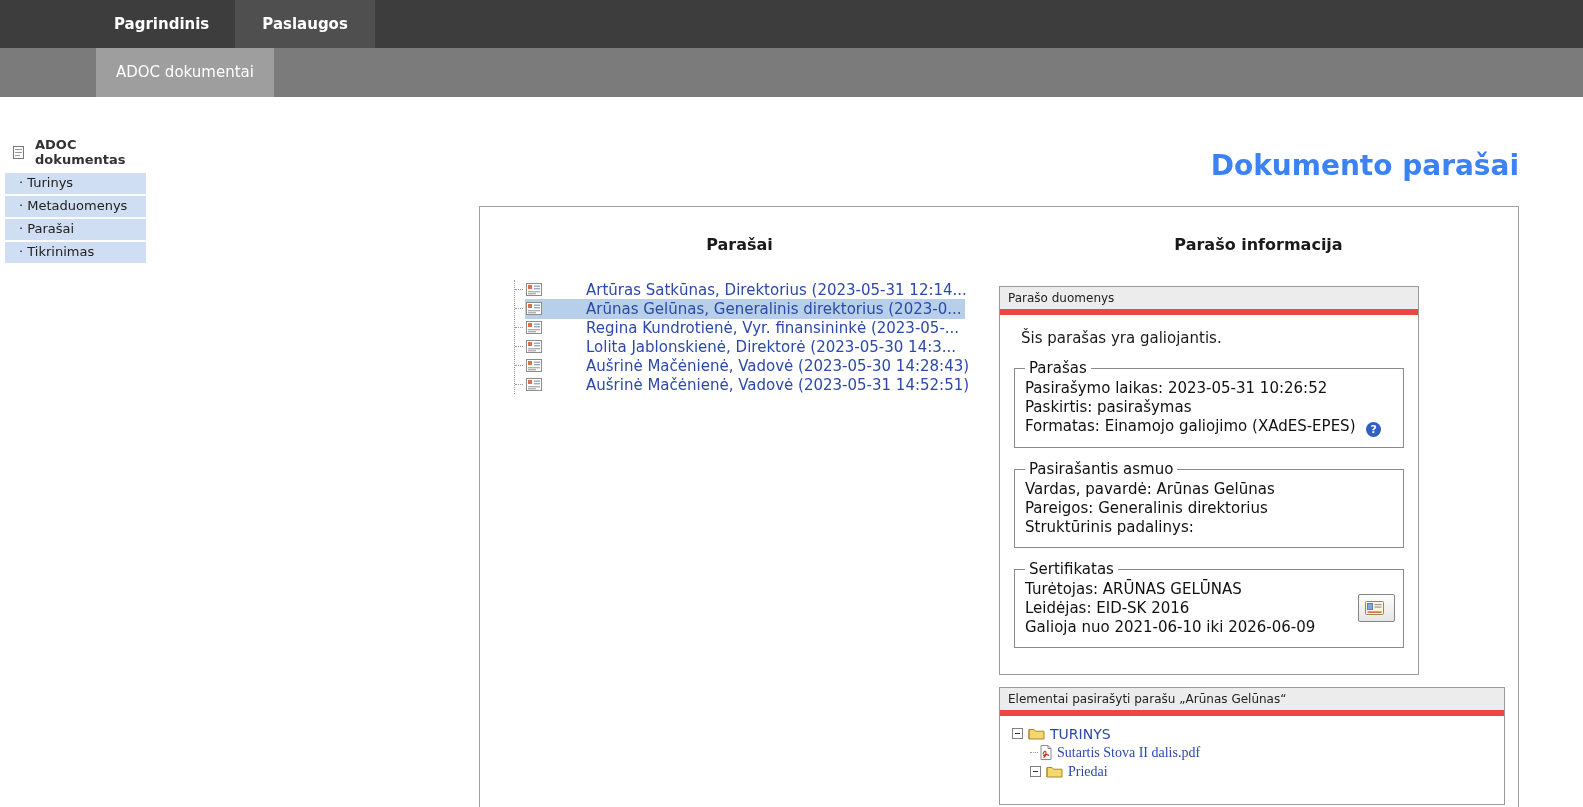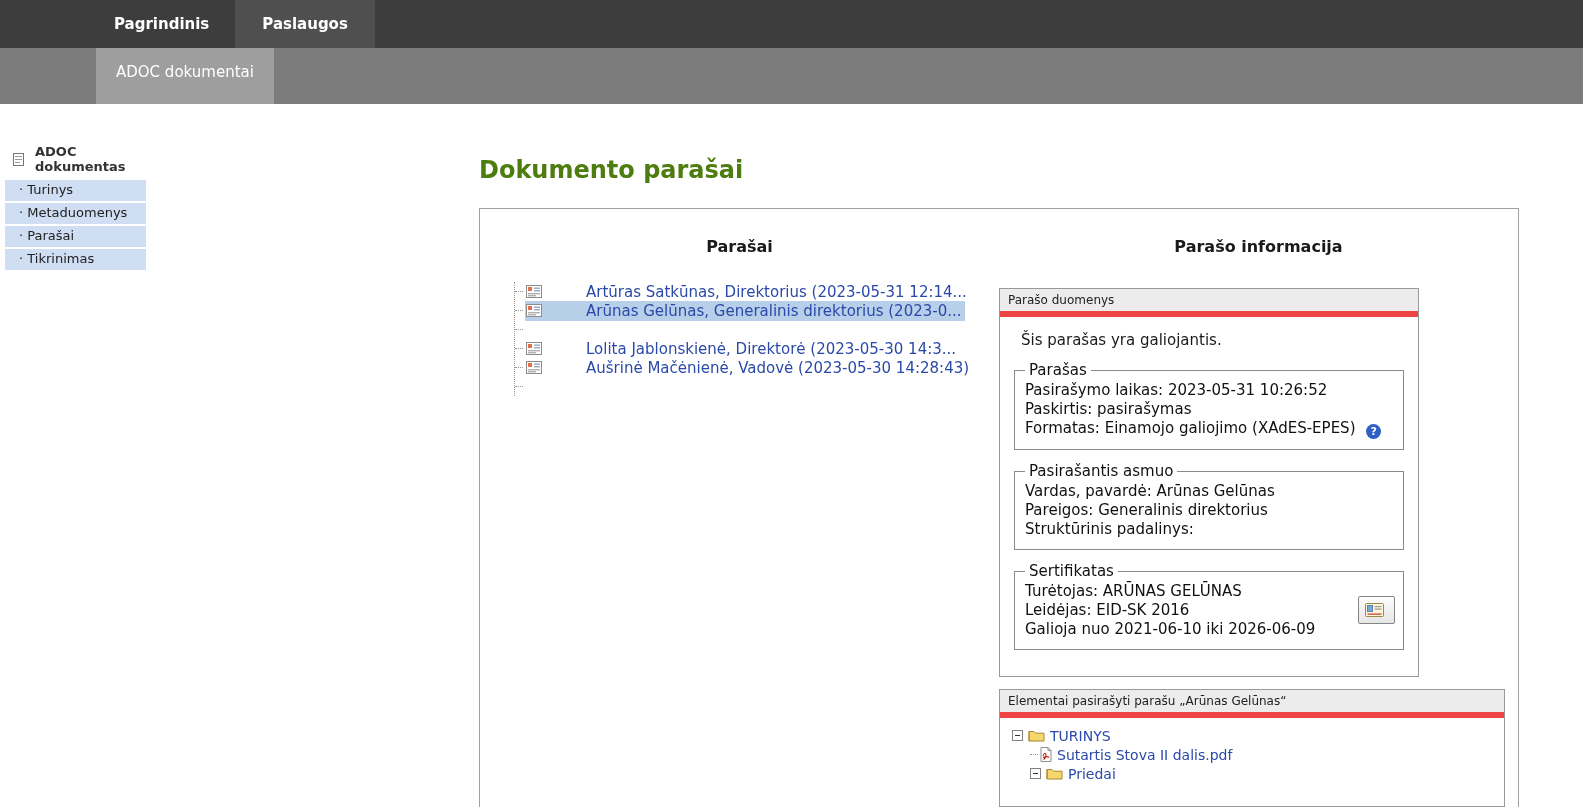--- a/index.html
+++ b/index.html
@@ -10,21 +10,21 @@
     font-family:"DejaVu Sans","Liberation Sans",sans-serif;
     color:#1a1a1a;
   }
   
   .topnav { height:48px; background:#3d3d3d; display:flex; padding-left:96px;text-align:center; }
   .nav-item {
     color:#fff; font-size:15px; font-weight:bold; line-height:48px;
     padding:0 18px; cursor:pointer; white-space:nowrap;
   }
   .nav-item.selected { background:#4f4f4f; padding:0 27px; margin-left:8px; }
-  .subnav { height:56px; background:#7b7b7b; display:flex; padding-left:96px; }
+  .subnav { height:49px; background:#7b7b7b; display:flex; padding-left:96px; }
   .subnav-tab {
     background:#9e9e9e; color:#fff; font-size:15px; line-height:49px;
     padding:0 20px; cursor:pointer; white-space:nowrap;
   }
   
   .content-row { display:flex; margin-top:36px; align-items:flex-start; }
   
   .sidebar { width:141px; margin-left:5px; flex:none; font-size:13px; }
   .sidebar-header {
     display:flex; align-items:center; gap:6px; padding:4px 2px 6px 8px;
@@ -35,21 +35,21 @@
     margin-bottom:2px; cursor:pointer;
   }
   .sidebar-item::before { content:"· "; }
   
   .main { flex:1; min-width:0; margin-left:13px; }
   .doc-header { background:#e7e7e7; padding:5px 12px 7px; }
   .doc-title { font-size:13px; font-weight:bold; color:#333; }
   .doc-file  { font-size:13px; color:#555; margin-top:2px; }
   .content { width:1040px; margin-left:320px; }
   .page-title {
-    text-align:left; font-size:24px; font-weight:bold; color:#4d7c0f;
+    text-align:right; font-size:28px; font-weight:bold; color:#3b82f6;
     margin:16px 0 24px;
   }
   .sign-box { border:1px solid #a0a0a0; display:flex; height:640px; background:#fff; }
   .col { width:50%; padding-top:28px; }
   .col-heading { text-align:center; font-size:16px; font-weight:bold; margin-bottom:26px; }
   .col-right .col-heading { margin-bottom:32px; }
   
   .sig-list { margin-left:34px; border-left:1px dotted #9a9a9a; }
   .sig-row { display:flex; align-items:center; height:19px; font-size:15px; cursor:pointer; }
   .branch { width:8px; border-top:1px dotted #9a9a9a; margin-right:2px; flex:none; }
@@ -81,21 +81,21 @@
   }
   .cert-button {
     position:absolute; right:8px; top:16px; width:37px; height:28px;
     border:1px solid #858585; border-radius:2px;
     background:linear-gradient(#fdfdfd,#e6e6e6);
     display:flex; align-items:center; justify-content:center; cursor:pointer; padding:0;
   }
   
   .tree { padding:8px 0 4px 10px; }
   .tree-row { display:flex; align-items:center; height:19px; font-size:14px; }
-  .i0 { margin-left:2px; } .i1 { margin-left:20px; } .i2 { margin-left:38px; }
+  .i0 { margin-left:2px; } .i1 { margin-left:20px;font-family:Liberation Serif, serif; } .i2 { margin-left:38px; }
   .expander {
     width:11px; height:11px; border:1px solid #818181; background:#fff;
     position:relative; margin-right:5px; flex:none; cursor:pointer;
   }
   .expander::before {
     content:""; position:absolute; left:2px; right:2px; top:4px;
     border-top:1px solid #333;
   }
   .tree-icon { display:inline-flex; margin-right:5px; flex:none; }
 </style>
@@ -167,20 +167,33 @@
                       <rect x="8" y="5" width="6" height="1.4" fill="#9aa7c0"></rect>
                       <rect x="2" y="8" width="12" height="1.4" fill="#b0b0b0"></rect>
                       <rect x="2" y="10" width="8" height="1.4" fill="#b0b0b0"></rect>
                     </svg>
                   </span>
                 <a class="sig-link" href="#">Arūnas Gelūnas, Generalinis direktorius (2023-0...</a>
               </span>
             </div>
             <div class="sig-row">
               <span class="branch"></span>
+              <span class="row-inner">
+                <span class="sig-icon">
+                    <svg width="16" height="13" viewBox="0 0 16 13">
+                      <rect x="0.5" y="0.5" width="15" height="12" fill="#fff" stroke="#8c8c8c"></rect>
+                      <rect x="2" y="2" width="4" height="4" fill="#e0704a"></rect>
+                      <rect x="8" y="2.5" width="6" height="1.4" fill="#9aa7c0"></rect>
+                      <rect x="8" y="5" width="6" height="1.4" fill="#9aa7c0"></rect>
+                      <rect x="2" y="8" width="12" height="1.4" fill="#b0b0b0"></rect>
+                      <rect x="2" y="10" width="8" height="1.4" fill="#b0b0b0"></rect>
+                    </svg>
+                  </span>
+                <a class="sig-link" href="#">Regina Kundrotienė, Vyr. finansininkė (2023-05-...</a>
+              </span>
             </div>
             <div class="sig-row">
               <span class="branch"></span>
               <span class="row-inner">
                 <span class="sig-icon">
                     <svg width="16" height="13" viewBox="0 0 16 13">
                       <rect x="0.5" y="0.5" width="15" height="12" fill="#fff" stroke="#8c8c8c"></rect>
                       <rect x="2" y="2" width="4" height="4" fill="#e0704a"></rect>
                       <rect x="8" y="2.5" width="6" height="1.4" fill="#9aa7c0"></rect>
                       <rect x="8" y="5" width="6" height="1.4" fill="#9aa7c0"></rect>
@@ -202,20 +215,33 @@
                       <rect x="8" y="5" width="6" height="1.4" fill="#9aa7c0"></rect>
                       <rect x="2" y="8" width="12" height="1.4" fill="#b0b0b0"></rect>
                       <rect x="2" y="10" width="8" height="1.4" fill="#b0b0b0"></rect>
                     </svg>
                   </span>
                 <a class="sig-link" href="#">Aušrinė Mačėnienė, Vadovė (2023-05-30 14:28:43)</a>
               </span>
             </div>
             <div class="sig-row">
               <span class="branch"></span>
+              <span class="row-inner">
+                <span class="sig-icon">
+                    <svg width="16" height="13" viewBox="0 0 16 13">
+                      <rect x="0.5" y="0.5" width="15" height="12" fill="#fff" stroke="#8c8c8c"></rect>
+                      <rect x="2" y="2" width="4" height="4" fill="#e0704a"></rect>
+                      <rect x="8" y="2.5" width="6" height="1.4" fill="#9aa7c0"></rect>
+                      <rect x="8" y="5" width="6" height="1.4" fill="#9aa7c0"></rect>
+                      <rect x="2" y="8" width="12" height="1.4" fill="#b0b0b0"></rect>
+                      <rect x="2" y="10" width="8" height="1.4" fill="#b0b0b0"></rect>
+                    </svg>
+                  </span>
+                <a class="sig-link" href="#">Aušrinė Mačėnienė, Vadovė (2023-05-31 14:52:51)</a>
+              </span>
             </div>
           </div>
         </div>
 
         <div class="col col-right">
           <div class="col-heading">Parašo informacija</div>
 
           <div class="panel panel-data">
             <div class="panel-header">Parašo duomenys</div>
             <div class="panel-body">

